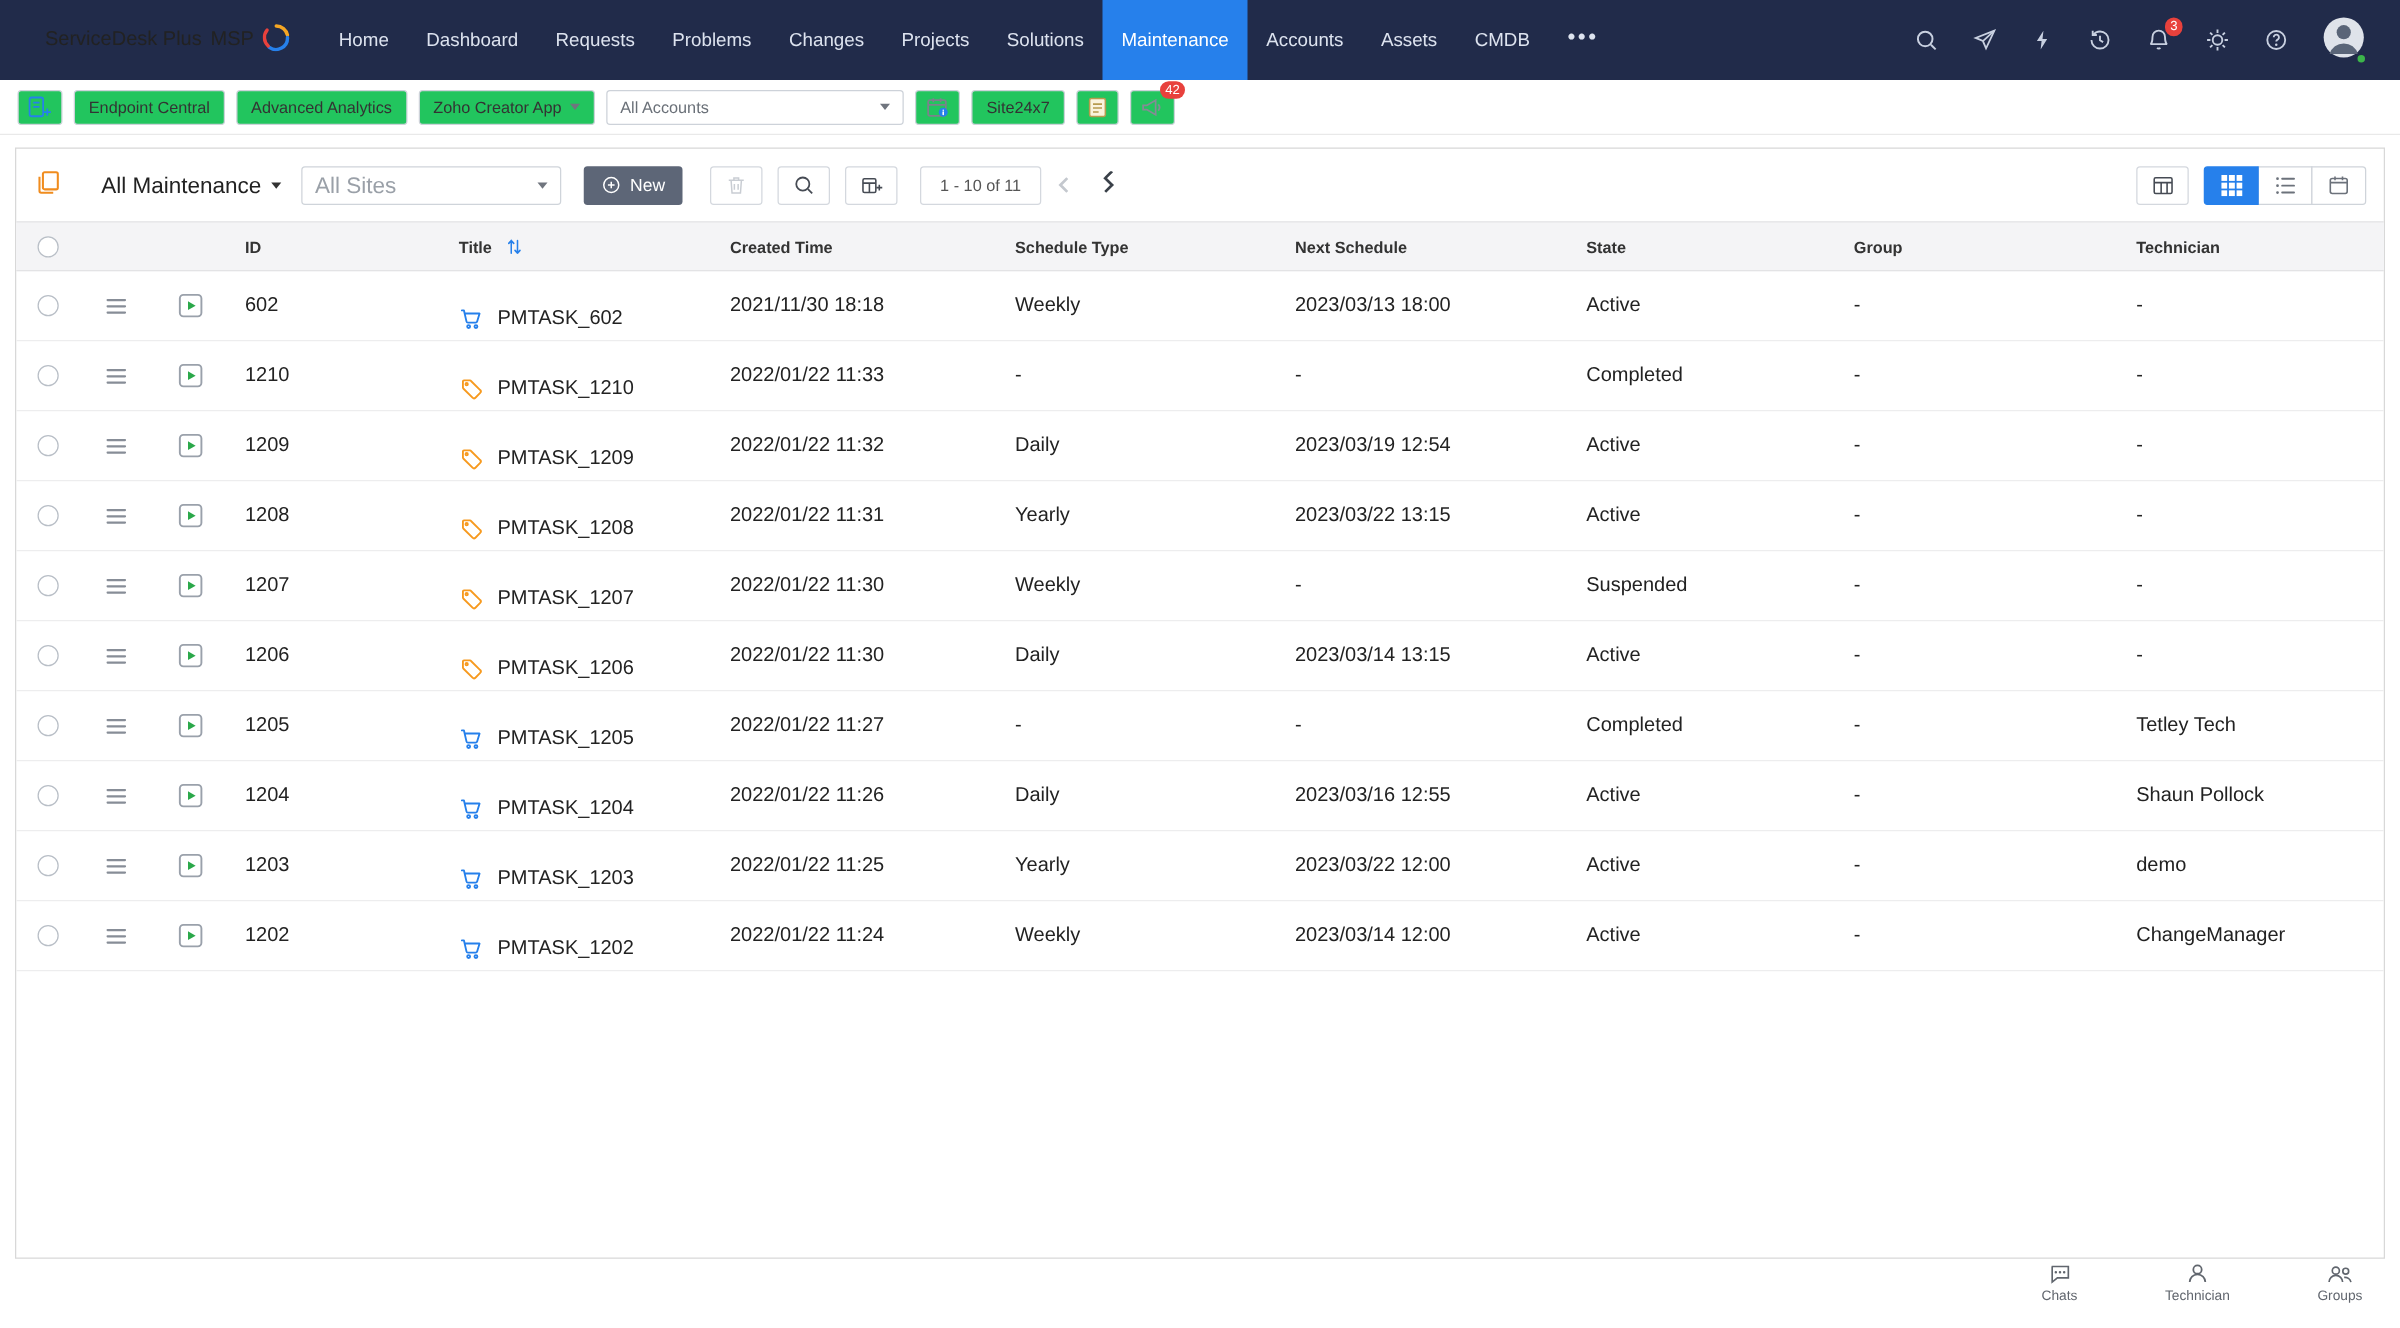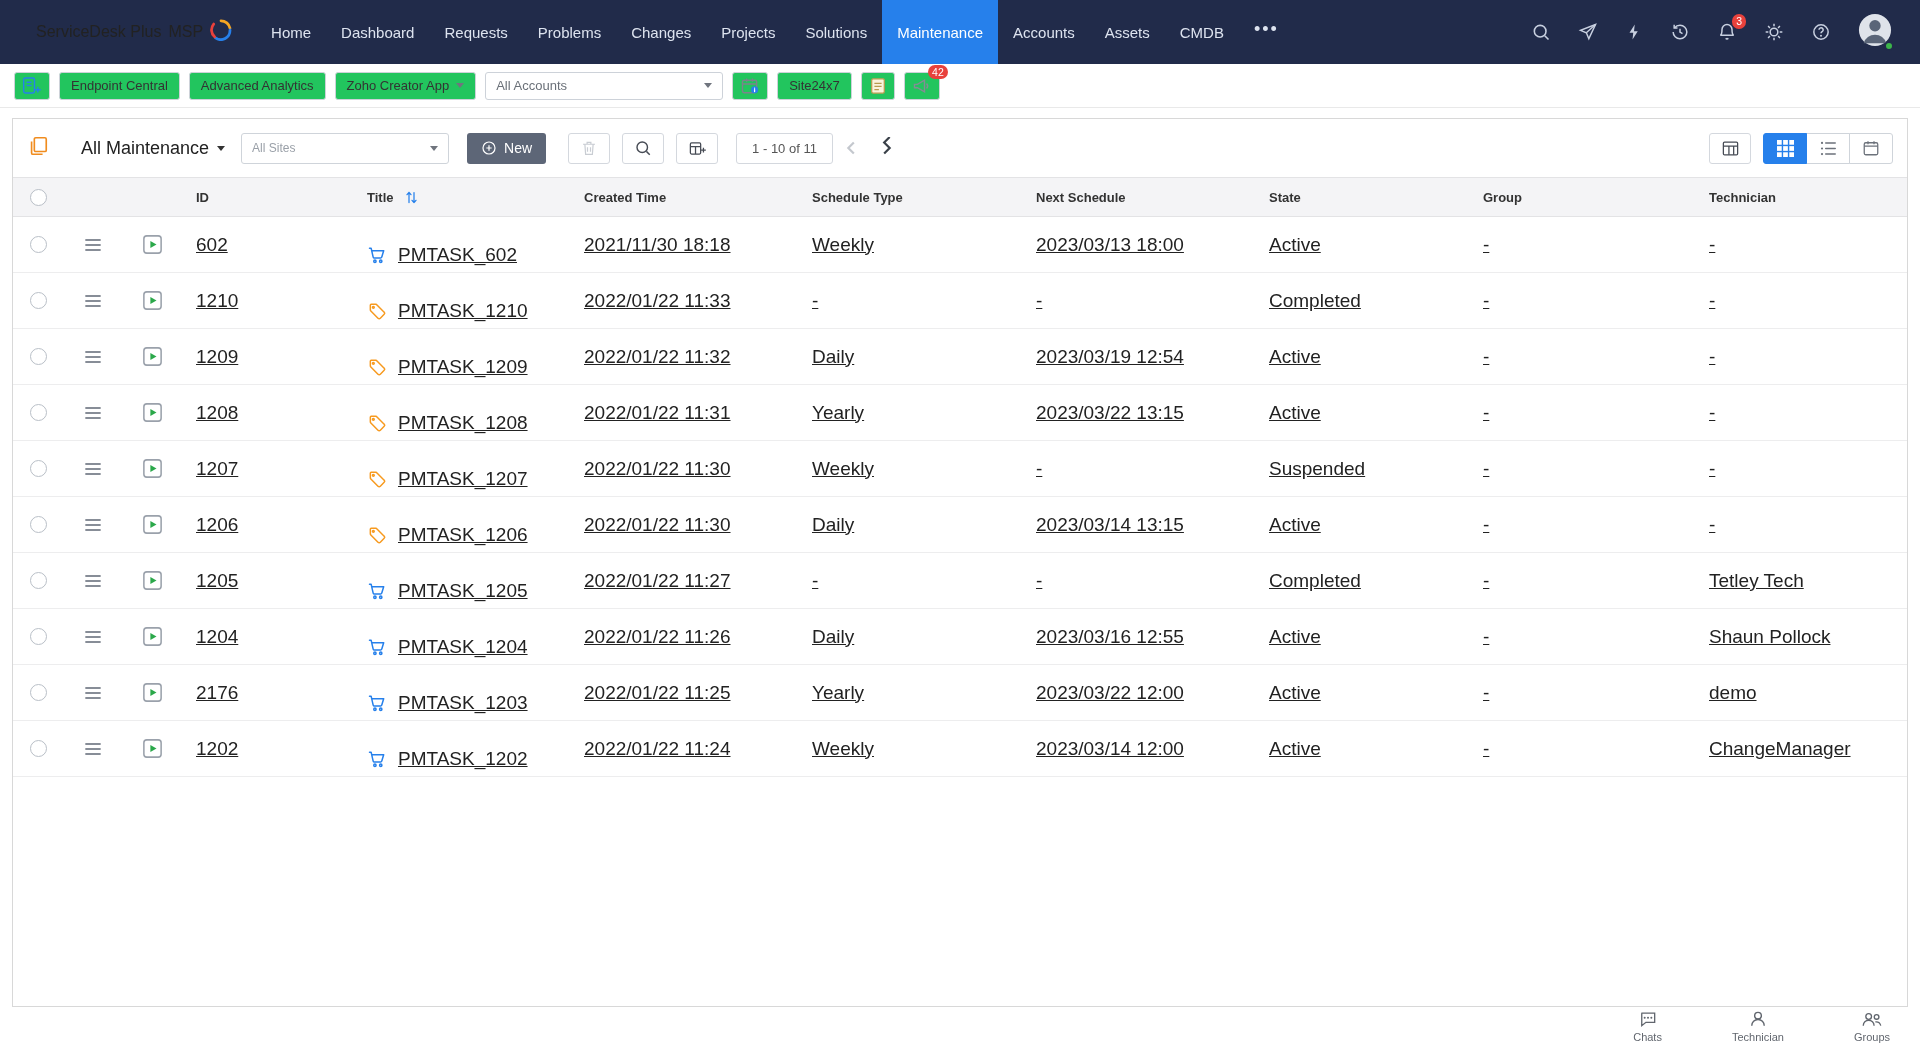--- a/index.html
+++ b/index.html
@@ -31,42 +31,42 @@
   .accounts-select { width:238px; height:28px; border:1px solid #cdd2d9; border-radius:3px; display:flex;
           align-items:center; justify-content:space-between; padding:0 10px; font-size:13px; color:#6a7078; cursor:pointer; }
   .caret-down { width:0; height:0; border-left:4.5px solid transparent; border-right:4.5px solid transparent; border-top:5.5px solid #70757e; }
   .announce { position:relative; }
   
   .card { margin:10px 12px 0; border:1px solid #d8d8d8; height:889px; display:flex; flex-direction:column; background:#fff; }
   .card-header { height:58px; display:flex; align-items:center; gap:12px; padding:0 14px; }
   .view-title { font-size:18px; font-weight:normal; color:#222; margin-left:20px; cursor:pointer; display:flex; align-items:center; gap:8px; }
   .view-title .caret-down { border-top-color:#333; }
   .sites-select { width:208px; height:31px; border:1px solid #cfd4da; border-radius:3px; display:flex; align-items:center;
-                  justify-content:space-between; padding:0 10px; font-size:12px; color:#9aa0a8; cursor:pointer; margin-left:4px; }
+                  justify-content:space-between; padding:0 10px; font-size:18px; color:#9aa0a8; cursor:pointer; margin-left:4px; }
   .new-btn { height:31px; background:#5d6677; color:#fff; border:none; border-radius:3px; padding:0 14px;
              display:flex; align-items:center; gap:7px; font-size:14px; cursor:pointer; margin-left:6px; }
   .ghost-btn { width:42px; height:31px; border:1px solid #d4d8de; border-radius:3px; background:#fff;
                display:flex; align-items:center; justify-content:center; cursor:pointer; }
   .ghost-btn.first { margin-left:10px; }
   .pager { display:flex; align-items:center; gap:4px; margin-left:6px; }
   .pager-box { height:31px; border:1px solid #d4d8de; border-radius:3px; padding:0 15px; font-size:13px; color:#555;
                display:flex; align-items:center; }
   .pg-btn { width:30px; height:30px; background:none; border:none; display:flex; align-items:center; justify-content:center; cursor:pointer; padding:0; }
   .right-tools { margin-left:auto; display:flex; align-items:center; gap:12px; }
   .toggle-group { display:flex; }
   .toggle-btn { width:44px; height:31px; border:1px solid #cfd4da; background:#fff; display:flex; align-items:center;
                 justify-content:center; cursor:pointer; margin-left:-1px; }
   .toggle-btn:first-child { border-radius:3px 0 0 3px; margin-left:0; }
   .toggle-btn:last-child { border-radius:0 3px 3px 0; }
   .toggle-btn.active { background:#2680eb; border-color:#2680eb; z-index:1; }
   
   .t-head, .t-row { display:grid; grid-template-columns:50px 60px 58px 171px 217px 228px 224px 233px 214px 226px 1fr; align-items:center; }
   .t-head { height:40px; background:#f4f4f6; border-top:1px solid #e3e3e5; border-bottom:1px solid #e3e3e5;
             font-size:13px; font-weight:bold; color:#333; }
-  .t-row { height:56px; border-bottom:1px solid #ededee; font-size:19px; color:#222;text-decoration:underline; }
+  .t-row { height:56px; border-bottom:1px solid #ededee; font-size:16px; color:#222; }
   .cell { padding-left:15px; white-space:nowrap; overflow:hidden; }
   .cc { display:flex; align-items:center; justify-content:center; }
   .chk { width:17px; height:17px; border:1.5px solid #b9bfc7; border-radius:50%; background:#fff; cursor:pointer; }
   .title-cell { display:flex; align-items:center; gap:11px;margin-top:20px; }
   .head-title { display:flex; align-items:center; gap:10px; }
   .t-body { flex:1; overflow:hidden; }
   .icon-btn-plain { background:none; border:none; padding:0; cursor:pointer; display:flex; align-items:center; }
   
   .footer { height:55px; display:flex; justify-content:flex-end; align-items:flex-end; gap:70px; padding:0 30px 19px 0; }
   .footer-item { display:flex; flex-direction:column; align-items:center; gap:2px; cursor:pointer; }
@@ -626,21 +626,21 @@
           </button>
         </div>
         <div class="cc">
           <button class="icon-btn-plain">
             <svg width="23" height="23" viewBox="0 0 24 24">
               <rect x="3" y="3" width="18" height="18" rx="3" fill="none" stroke="#9aa1ab" stroke-width="1.6"></rect>
               <path d="M9.8 8.3v7.4l6.4-3.7z" fill="#2ba84a"></path>
             </svg>
           </button>
         </div>
-        <div class="cell">2176</div>
+        <div class="cell">1203</div>
         <div class="cell title-cell">
           <span style="display: flex;">
             <svg width="20" height="20" viewBox="0 0 24 24" fill="none" stroke="#2680eb" stroke-width="1.8" stroke-linecap="round" stroke-linejoin="round">
               <path d="M3 4h2l2.4 10.5a1.5 1.5 0 001.5 1.2h7.3a1.5 1.5 0 001.45-1.1L20 7H6"></path>
               <circle cx="9.5" cy="19.5" r="1.4"></circle>
               <circle cx="16.5" cy="19.5" r="1.4"></circle>
             </svg>
           </span>
           <span>PMTASK_1203</span>
         </div>

